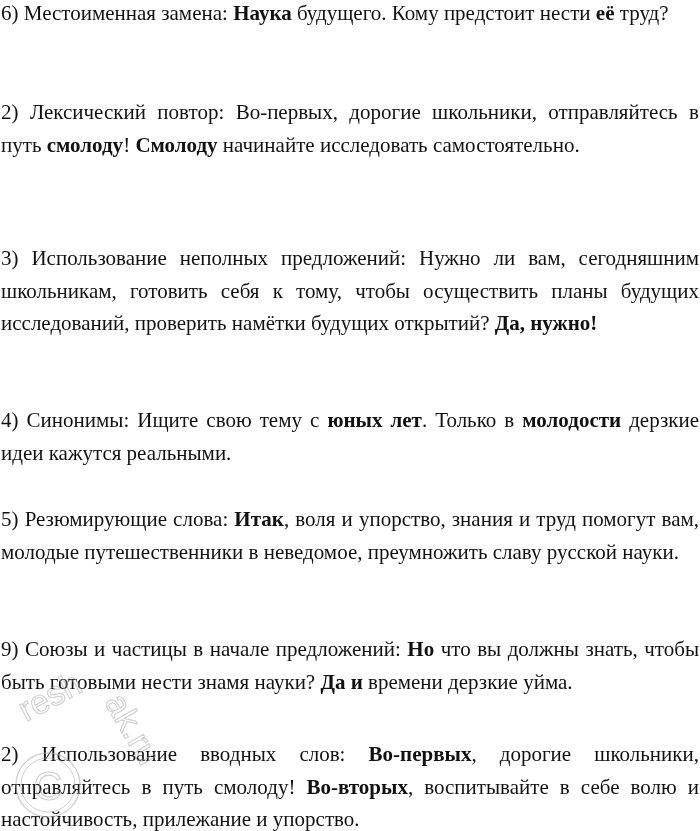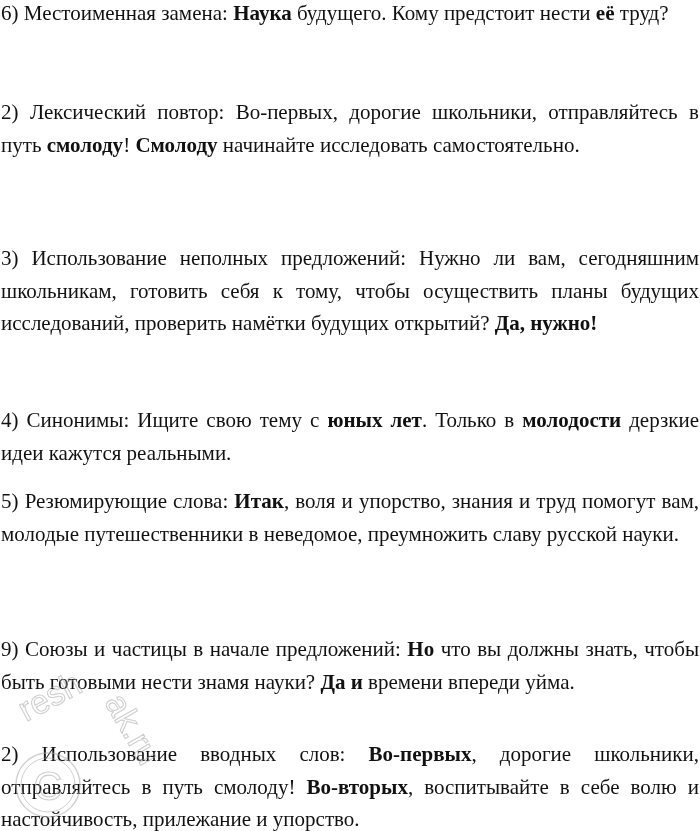--- a/index.html
+++ b/index.html
@@ -32,21 +32,21 @@
       margin: 0;
       word-spacing: 0px;
     }
     .para b {
       font-weight: bold;
     }
     #p1 { top: -3px; }
     #p2 { top: 96px; }
     #p3 { top: 242px; }
     #p4 { top: 404px; }
-    #p5 { top: 485px; }
+    #p5 { top: 503px; }
     #p6 { top: 633px; }
     #p7 { top: 738px; }
 
     .watermark {
       position: absolute;
       left: 8px;
       top: 660px;
       width: 160px;
       height: 170px;
       pointer-events: none;
@@ -61,21 +61,21 @@
   <p class="para" id="p1"><span>6) Местоименная замена: </span><b>Наука</b><span> будущего. Кому предстоит нести </span><b>её</b><span> труд?</span></p>
 
   <p class="para" id="p2"><span>2) Лексический повтор:  Во-первых, дорогие школьники, отправляйтесь в путь </span><b>смолоду</b><span>! </span><b>Смолоду</b><span> начинайте исследовать самостоятельно.</span></p>
 
   <p class="para" id="p3"><span>3) Использование неполных предложений:  Нужно ли вам, сегодняшним школьникам, готовить себя к тому, чтобы осуществить планы будущих исследований, проверить намётки будущих открытий? </span><b>Да, нужно!</b></p>
 
   <p class="para" id="p4"><span>4) Синонимы: Ищите свою тему с </span><b>юных лет</b><span>. Только в </span><b>молодости</b><span> дерзкие идеи кажутся реальными.</span></p>
 
   <p class="para" id="p5"><span>5) Резюмирующие слова: </span><b>Итак</b><span>, воля и упорство, знания и труд помогут вам, молодые путешественники в неведомое, преумножить славу русской науки.</span></p>
 
-  <p class="para" id="p6"><span>9) Союзы и частицы в начале предложений: </span><b>Но</b><span> что вы должны знать, чтобы быть готовыми нести знамя науки? </span><b>Да и</b><span> времени впереди уйма.</span></p>
+  <p class="para" id="p6"><span>9) Союзы и частицы в начале предложений: </span><b>Но</b><span> что вы должны знать, чтобы быть готовыми нести знамя науки? </span><b>Да и</b><span> времени дерзкие уйма.</span></p>
 
   <p class="para" id="p7"><span>2) Использование вводных слов: </span><b>Во-первых</b><span>, дорогие школьники, отправляйтесь в путь смолоду! </span><b>Во-вторых</b><span>, воспитывайте в себе волю и настойчивость, прилежание и упорство.</span></p>
 
 </div>
 
 <div class="watermark">
   <svg width="160" height="170" viewBox="0 0 160 170">
     <circle cx="40" cy="125" r="32" fill="none" stroke="#a8a8a8" stroke-width="1.4"></circle>
     <circle cx="40" cy="125" r="27" fill="none" stroke="#a8a8a8" stroke-width="1"></circle>
     <text x="40" y="140" text-anchor="middle" font-family="Liberation Sans, sans-serif" font-size="40" fill="none" stroke="#a8a8a8" stroke-width="1.1">C</text>

